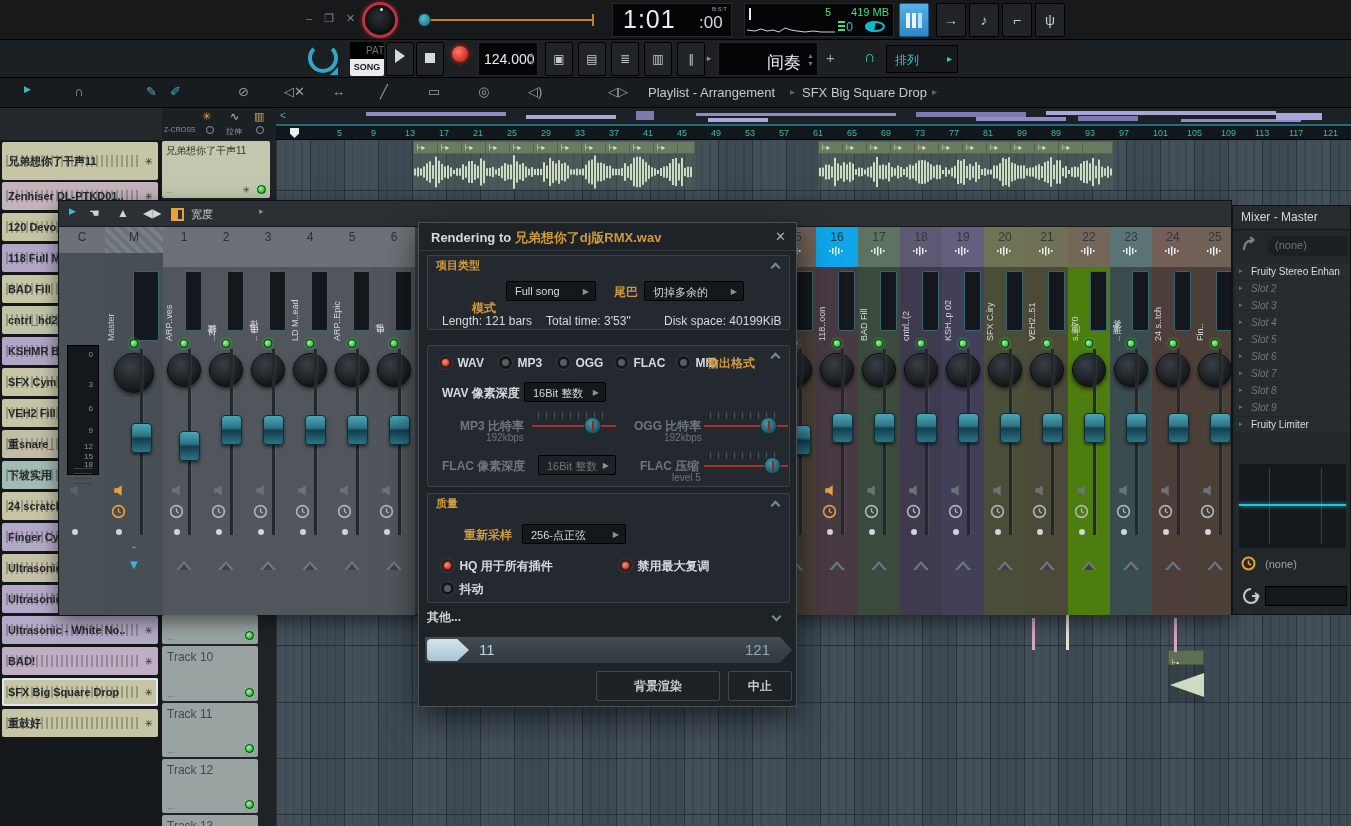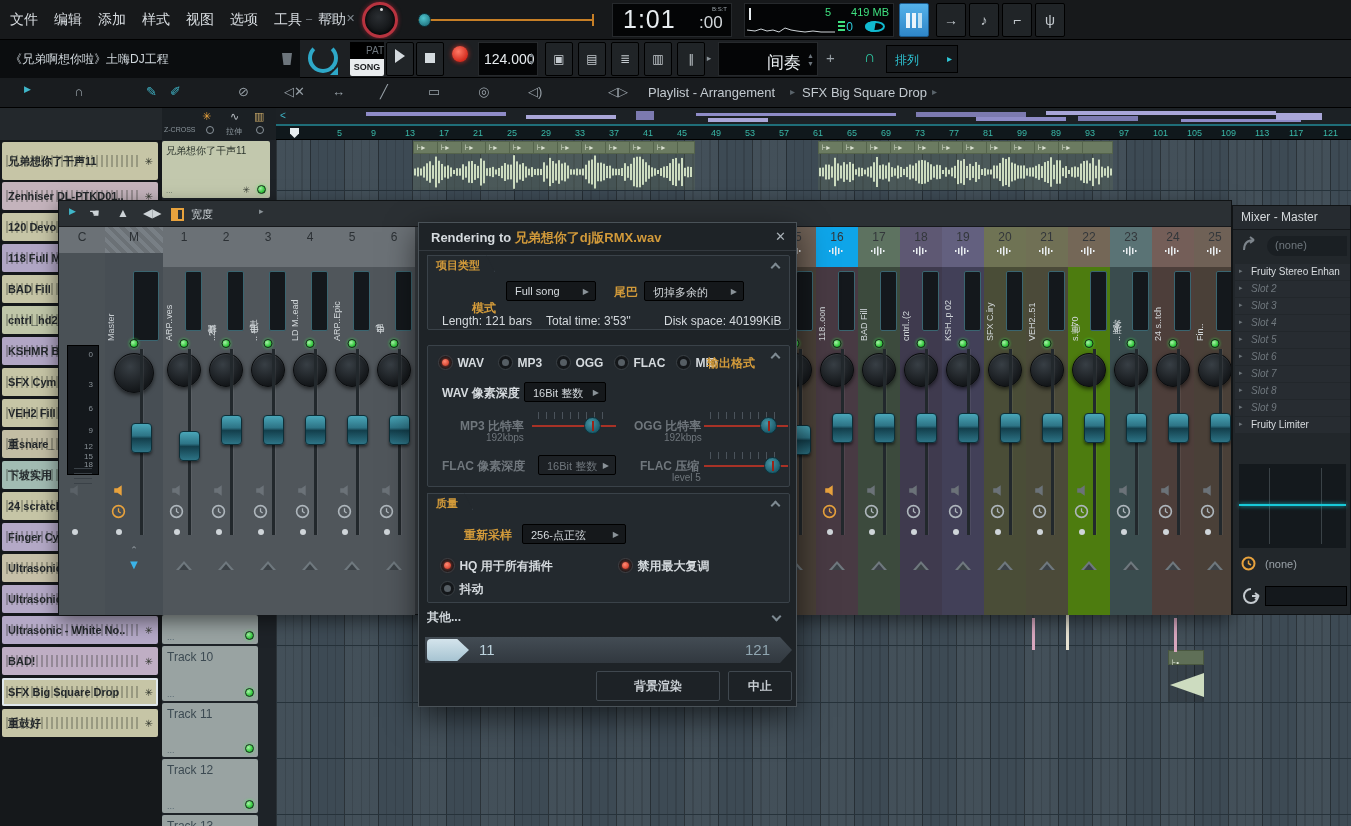--- a/index.html
+++ b/index.html
@@ -207,30 +207,20 @@
   .p-end { position:absolute; right:22px; top:4px; color:#90a6b1; font-size:15px; }
   .dbtn { position:absolute; top:448px; height:30px; background:#1d2226; border:1px solid #40484f; border-radius:2px;
     color:#c8ced3; font-size:12px; font-weight:bold; text-align:center; line-height:28px; }
 </style>
 </head>
 <body>
 
 <div id="app">
 
   <div class="topbar">
-    <div class="menu">
-      <span>文件</span>
-      <span>编辑</span>
-      <span>添加</span>
-      <span>样式</span>
-      <span>视图</span>
-      <span>选项</span>
-      <span>工具</span>
-      <span>帮助</span>
-    </div>
     <div class="winbtns">
       <span>–</span>
       <span>❐</span>
       <span>✕</span>
     </div>
     <div class="mainknob"></div>
     <div class="shuffle">
       <div class="handle"></div>
       <div class="endtick"></div>
     </div>
@@ -254,24 +244,20 @@
     <div class="tbtn blue" style="left:899px;">
         <span class="gridicon"></span>
       </div>
     <div class="tbtn" style="left:936px;"><span>→</span></div>
     <div class="tbtn" style="left:969px;"><span>♪</span></div>
     <div class="tbtn" style="left:1002px;"><span>⌐</span></div>
     <div class="tbtn" style="left:1035px;"><span>ψ</span></div>
   </div>
 
   <div class="row2">
-    <div class="titlebox">
-      <span class="txt">《兄弟啊想你啦》土嗨DJ工程</span>
-      <span class="trash"></span>
-    </div>
     <div class="spinnerc"></div>
     <div class="patsong">
       <div class="pat">PAT</div>
       <div class="song">SONG</div>
     </div>
     <div class="r2btn" style="left:386px;"><span class="playtri"></span></div>
     <div class="r2btn" style="left:416px;"><span class="stopsq"></span></div>
     <div class="r2btn" style="left:446px; background:transparent; border:none;"><span class="reccirc"></span></div>
     <div class="tempo">
       <span class="v">124.000</span>

